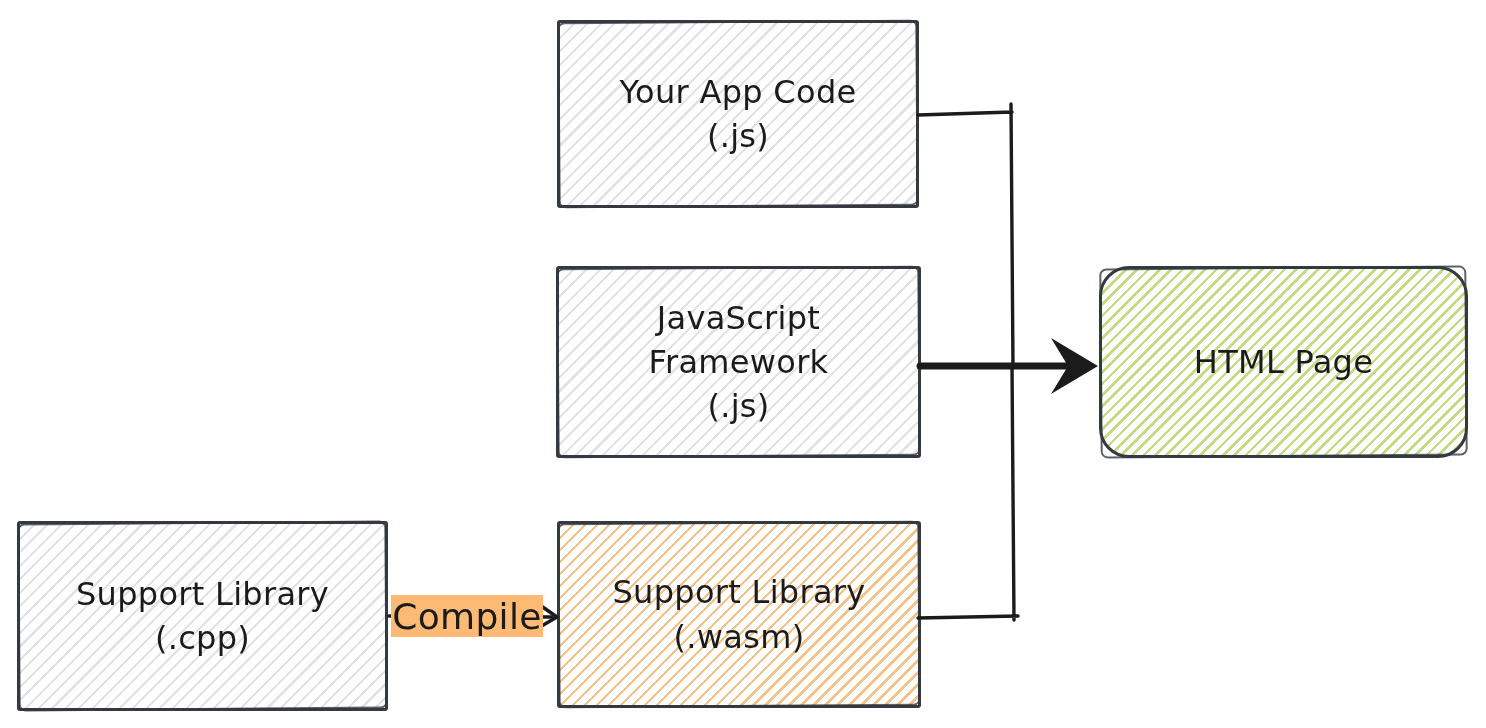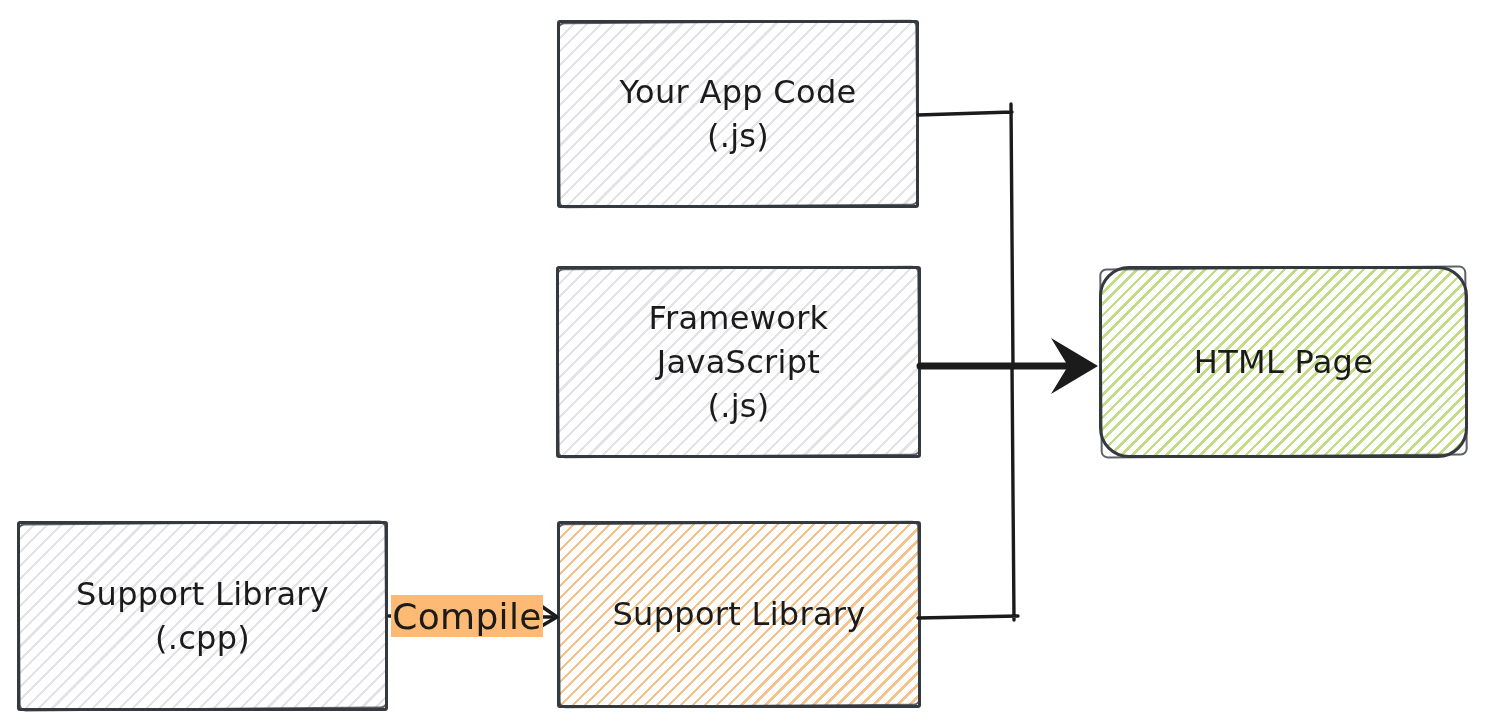--- a/index.html
+++ b/index.html
@@ -56,32 +56,33 @@
     <path d="M389,616 L552,617" fill="none" stroke="var(--arrow)" stroke-width="3.4" stroke-linecap="round"></path>
     <polyline points="534,601 557,617 533,631" fill="none" stroke="var(--arrow)" stroke-width="3.6" stroke-linecap="round" stroke-linejoin="round"></polyline>
   </svg>
 
   <div class="node fill-gray" style="left:557px;top:20px;width:362px;height:188px;">
     <div class="line">Your App Code</div>
     <div class="line">(.js)</div>
   </div>
 
   <div class="node fill-gray" style="left:556px;top:266px;width:365px;height:192px;">
+    <div class="line">JavaScript</div>
     <div class="line">Framework</div>
-    <div class="line">JavaScript</div>
     <div class="line">(.js)</div>
   </div>
 
   <div class="node fill-gray" style="left:17px;top:521px;width:371px;height:190px;">
     <div class="line">Support Library</div>
     <div class="line">(.cpp)</div>
   </div>
 
   <div class="node fill-orange" style="left:557px;top:521px;width:364px;height:187px;">
     <div class="line">Support Library</div>
+    <div class="line">(.wasm)</div>
   </div>
 
   <div class="node fill-green" style="left:1099px;top:266px;width:369px;height:192px;border-radius:30px;">
     <div class="line">HTML Page</div>
   </div>
 
   <div class="edge-label">Compile</div>
 
 </div>
 

